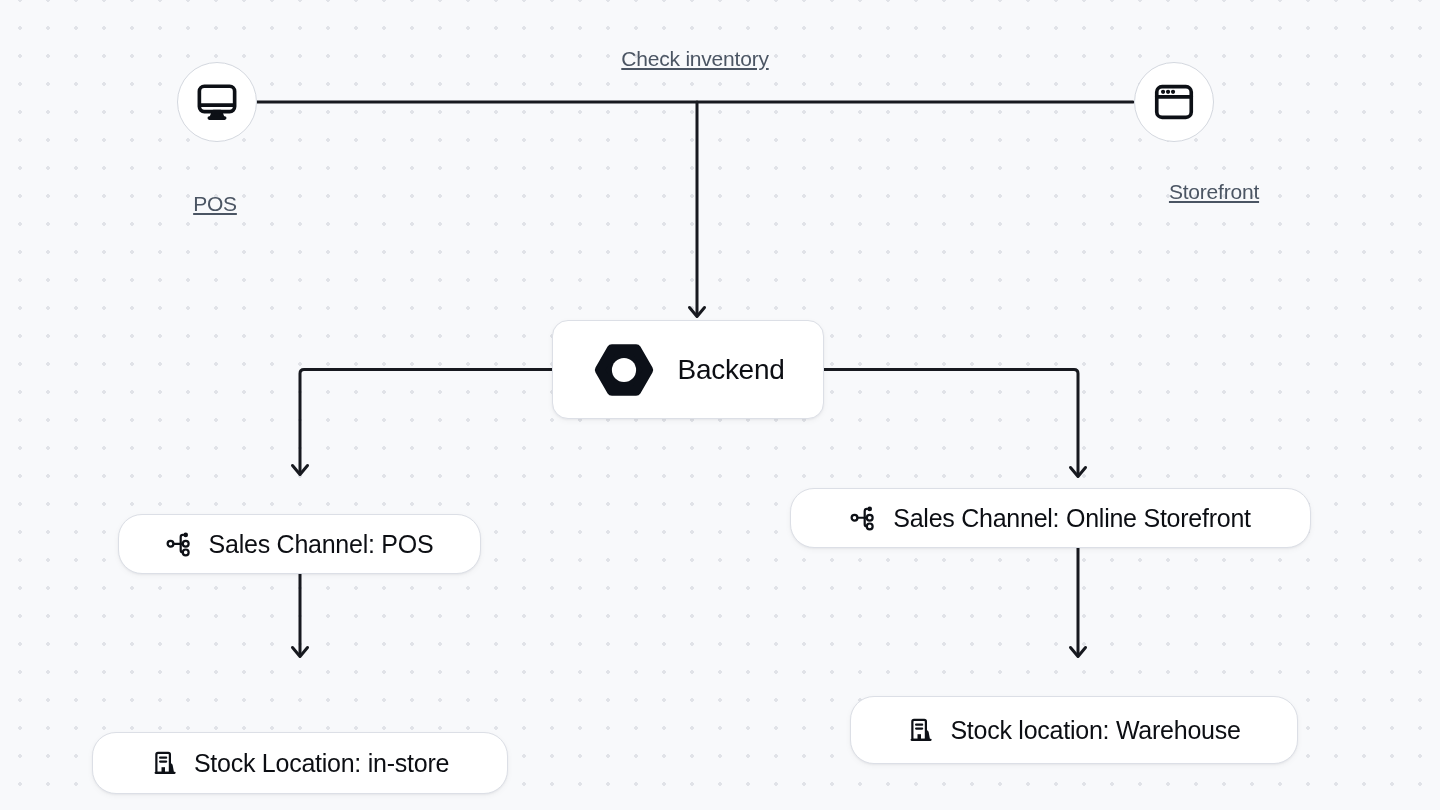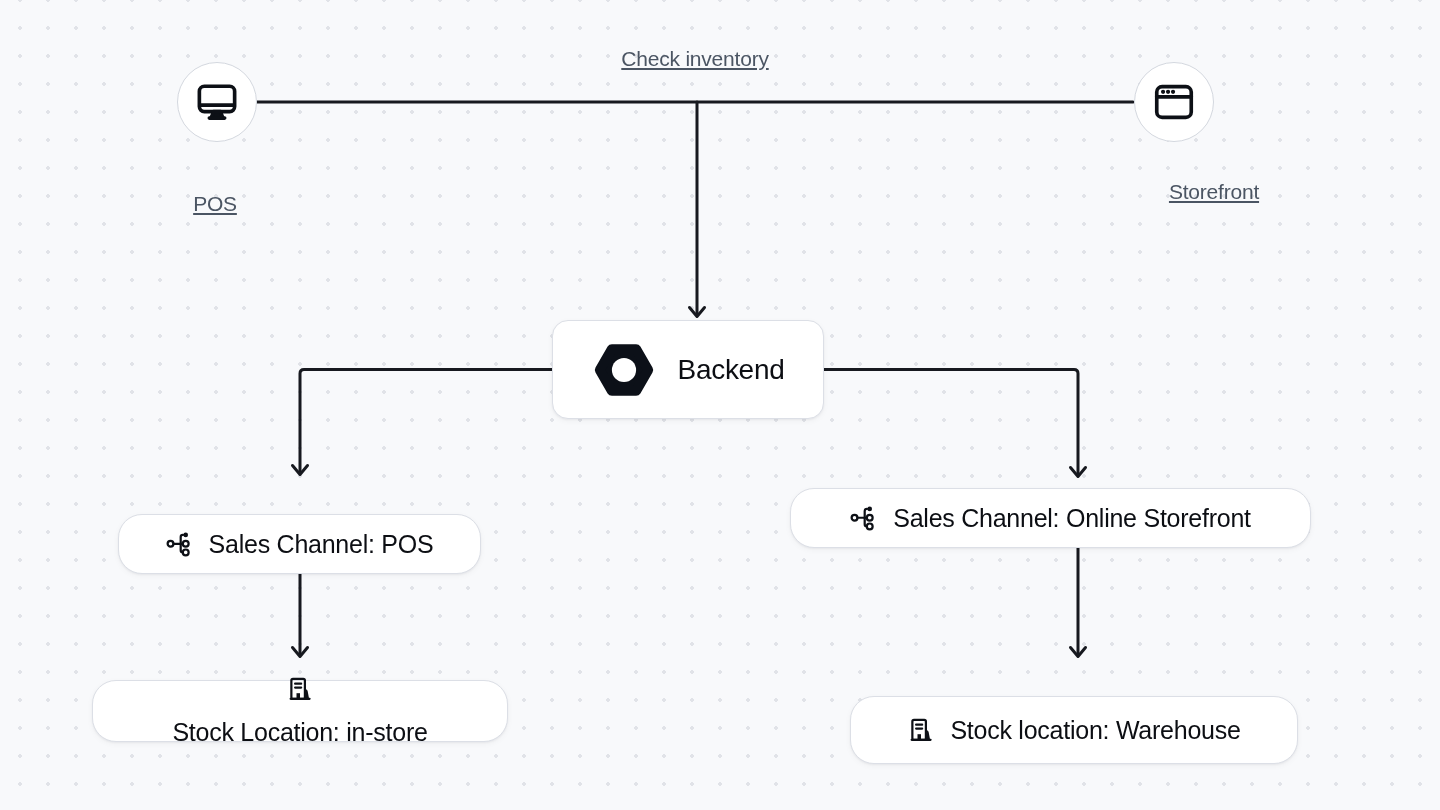--- a/index.html
+++ b/index.html
@@ -41,21 +41,21 @@
   }
   .backend-node{
     left:552px; top:320px; width:272px; height:99px;
     border-radius:16px; gap:20px; font-size:28px; font-weight:500;
   }
   .pill{
     border-radius:24px; gap:15px; font-size:25px; font-weight:500;margin-top:36px;
   }
   .sc-pos{ left:118px; top:478px; width:363px; height:60px; }
   .sc-online{ left:790px; top:452px; width:521px; height:60px; }
-  .stock-instore{ left:92px; top:644px; width:416px; height:62px;flex-direction:column; }
+  .stock-instore{ left:92px; top:696px; width:416px; height:62px; }
   .stock-warehouse{ left:850px; top:660px; width:448px; height:68px; }
   .nicon{ display:inline-flex; align-items:center; justify-content:center; }
   .hidden-defs{ position:absolute; width:0; height:0; overflow:hidden; }
 </style>
 </head>
 <body>
 
 <svg class="hidden-defs" aria-hidden="true">
   <defs>
 

